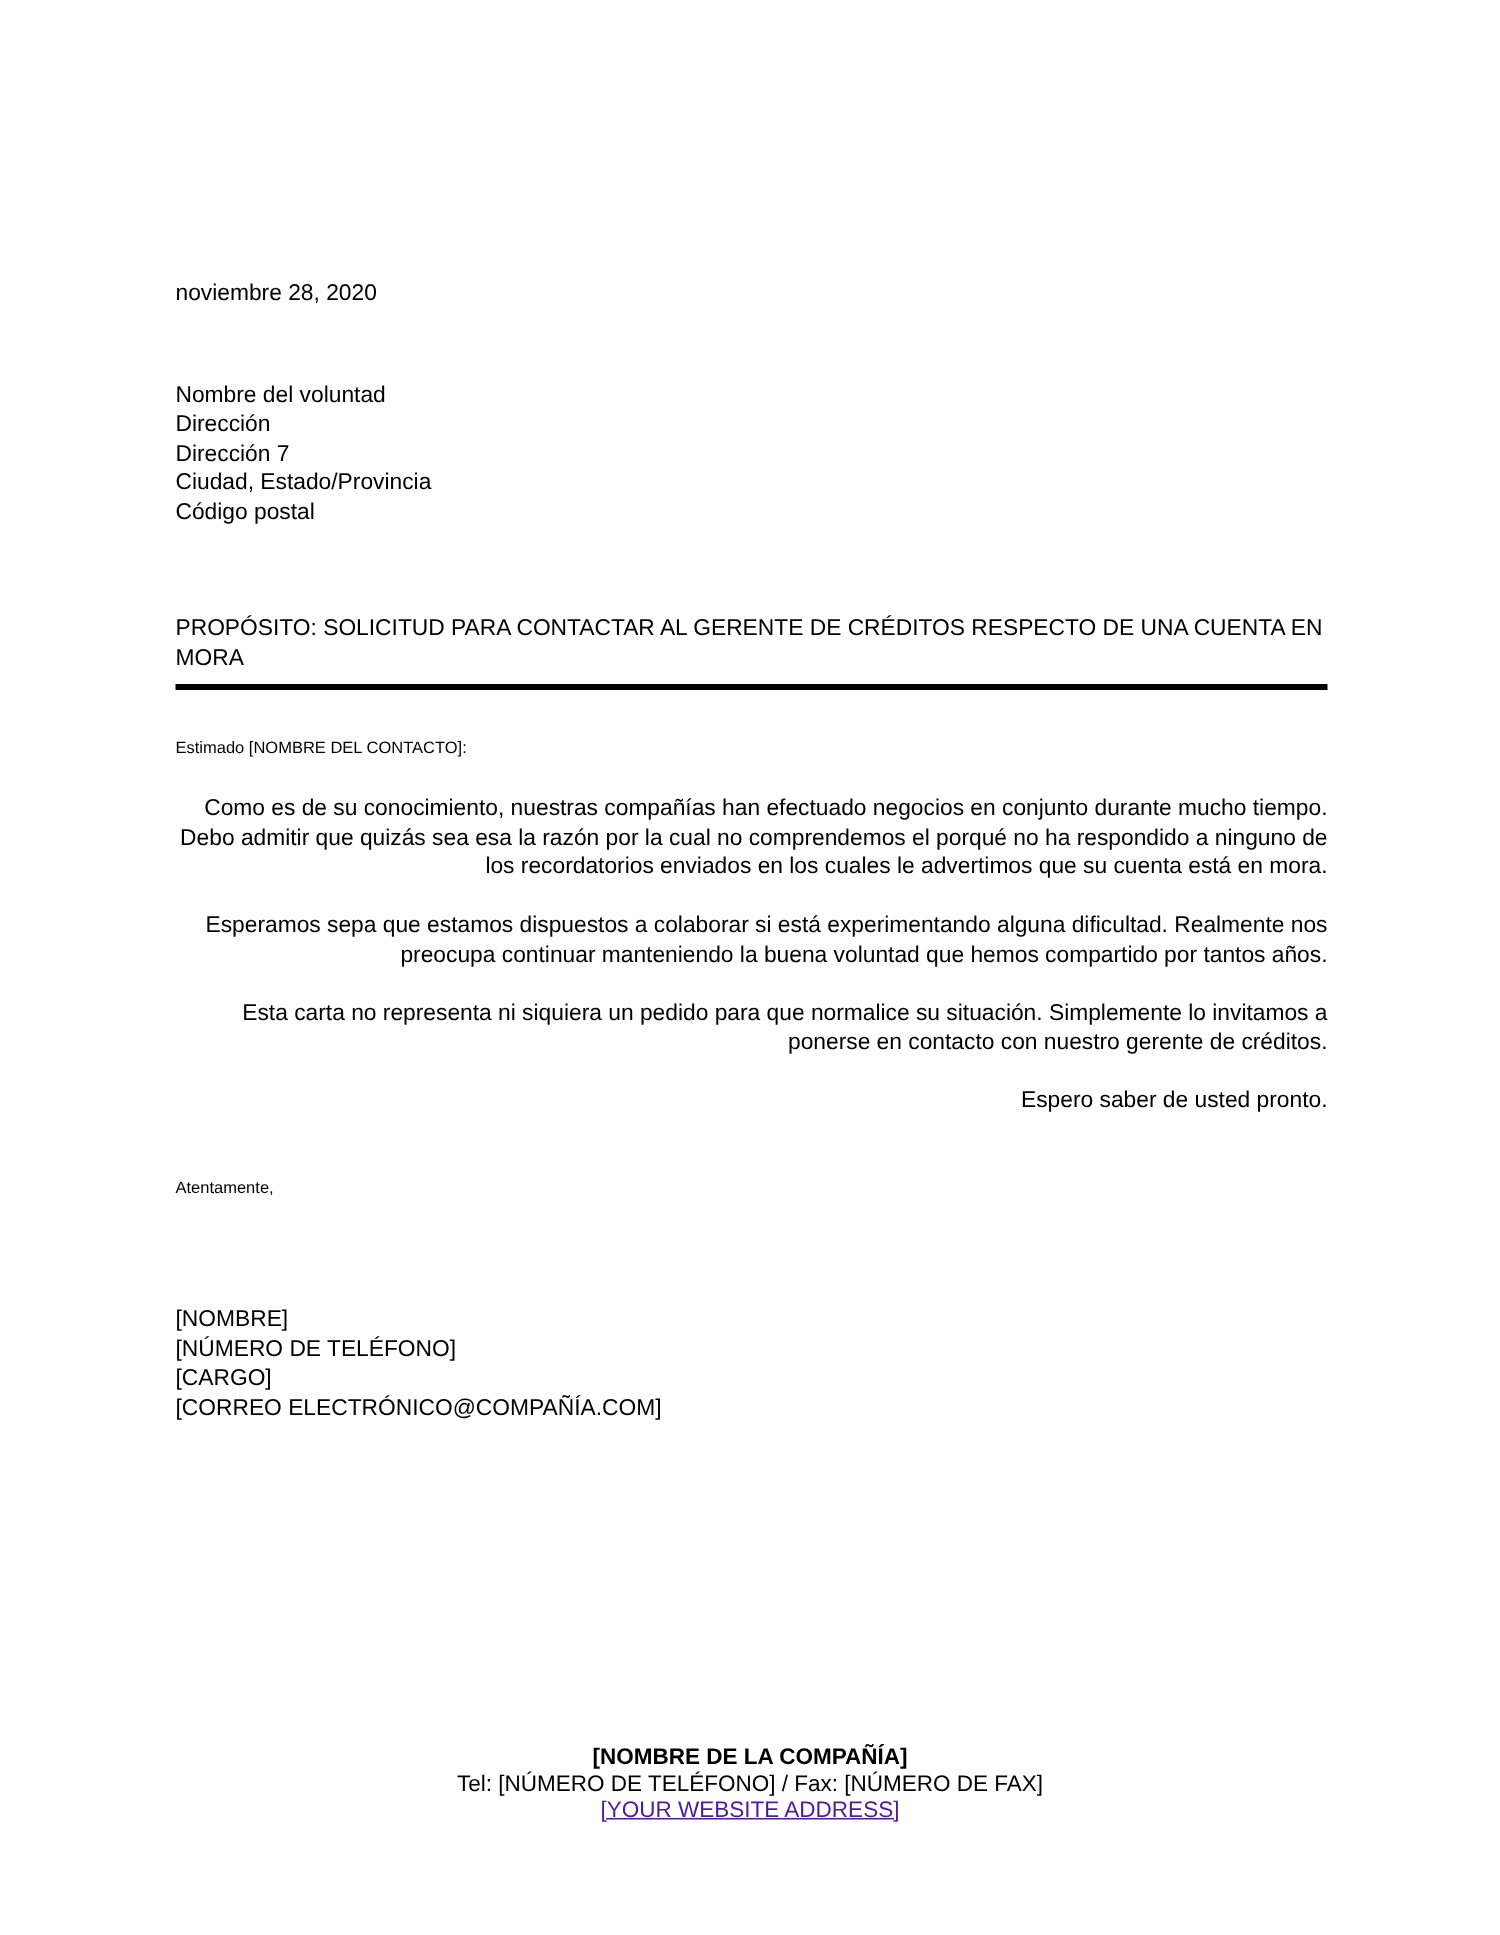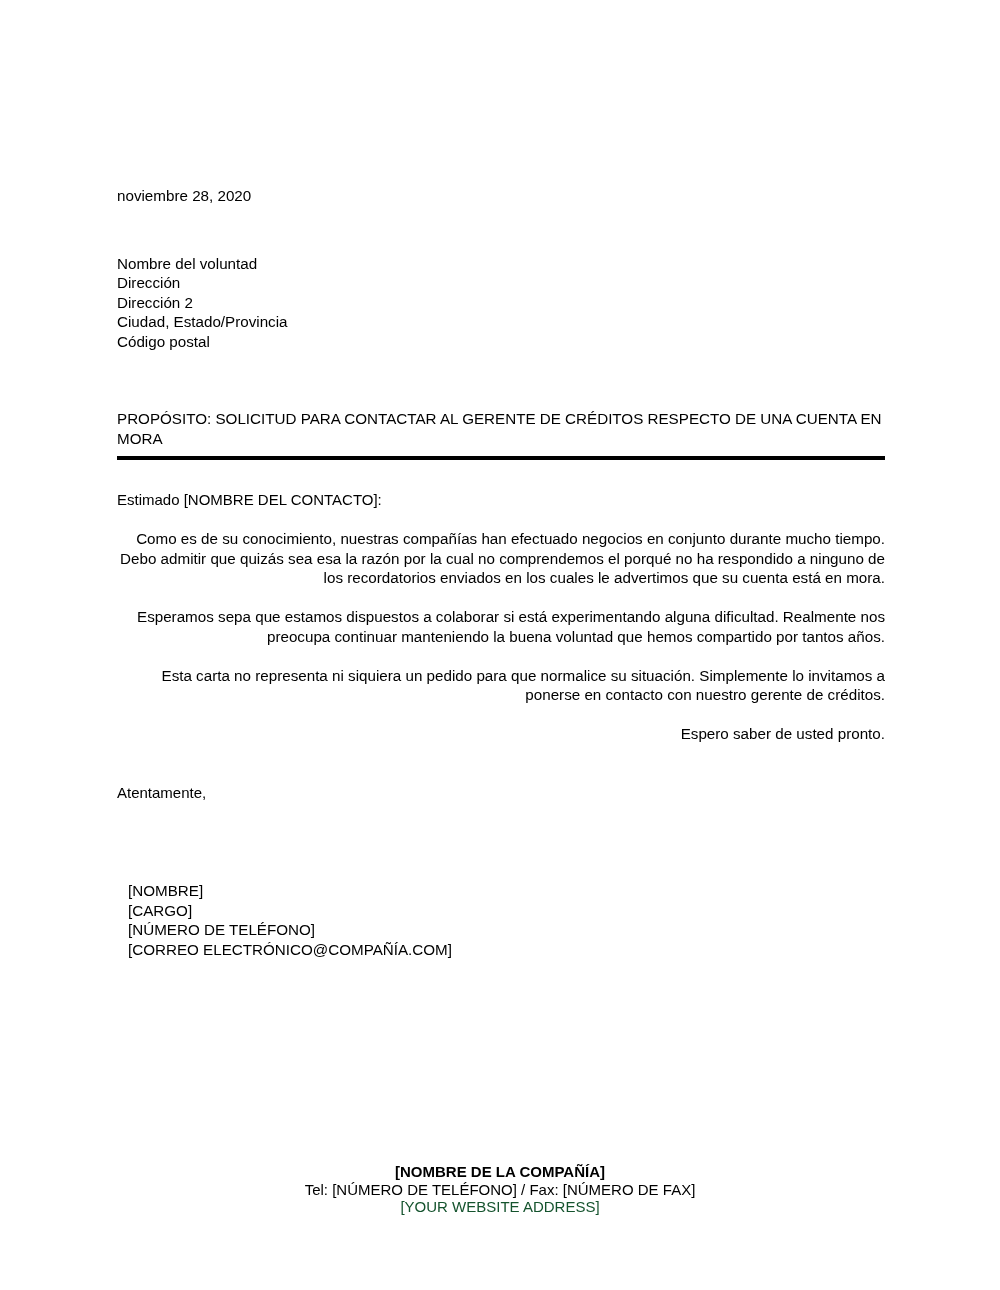--- a/index.html
+++ b/index.html
@@ -19,21 +19,21 @@
     color: #000000;
     -webkit-font-smoothing: antialiased;
   }
   .content {
     position: absolute;
     left: 117px;
     top: 186px;
     width: 768px;
   }
   .body-text {
-    font-size: 15px;
+    font-size: 11px;
     line-height: 19.5px;
   }
   .date-line {
     font-size: 15.2px;
     line-height: 19.5px;
     margin: 0;
   }
   .address-block {
     margin: 0;
     padding: 0;
@@ -65,58 +65,59 @@
   }
   p.para {
     margin: 0 0 19.5px 0;
     font-size: 15.2px;
     line-height: 19.5px;
     text-align: right;
   }
   p.para:last-child { margin-bottom: 0; }
 
   .signature-block {
-    margin: 11px;
+    margin: 0;
     padding: 0;
     list-style: none;
     font-size: 15.2px;
     line-height: 19.5px;
   }
 
   .footer {
     position: absolute;
     left: 0;
     top: 1163px;
     width: 1000px;
     text-align: center;
     font-size: 15px;
     line-height: 17.5px;
   }
   .footer div { margin: 0; }
   .footer .company { font-weight: bold; }
   .footer a.website {
-    color: #14532d;
+    color: #4c1d95;
+    text-decoration: underline;
     cursor: pointer;
   }
 </style>
 </head>
 <body>
 
 <div class="page">
 
   <div class="content">
 
     <div class="date-line">noviembre 28, 2020</div>
 
     <div class="spacer-48"></div>
 
     <ul class="address-block">
       <li>Nombre del voluntad</li>
       <li>Dirección</li>
-      <li>Dirección 2</li>
+      <li>Dirección 7</li>
       <li>Ciudad, Estado/Provincia</li>
       <li>Código postal</li>
     </ul>
 
     <div class="spacer-58"></div>
 
     <div class="subject">PROPÓSITO: SOLICITUD PARA CONTACTAR AL GERENTE DE CRÉDITOS RESPECTO DE UNA CUENTA EN MORA</div>
     <div class="rule"></div>
 
     <div class="spacer-30"></div>
@@ -131,22 +132,22 @@
     <p class="para">Espero saber de usted pronto.</p>
 
     <div class="spacer-19"></div>
 
     <div class="body-text">Atentamente,</div>
 
     <div class="spacer-68"></div>
 
     <ul class="signature-block">
       <li>[NOMBRE]</li>
+      <li>[NÚMERO DE TELÉFONO]</li>
       <li>[CARGO]</li>
-      <li>[NÚMERO DE TELÉFONO]</li>
       <li>[CORREO ELECTRÓNICO@COMPAÑÍA.COM]</li>
     </ul>
 
   </div>
 
   <div class="footer">
     <div class="company">[NOMBRE DE LA COMPAÑÍA]</div>
     <div>Tel: [NÚMERO DE TELÉFONO] / Fax: [NÚMERO DE FAX]</div>
     <div><a class="website">[YOUR WEBSITE ADDRESS]</a></div>
   </div>

